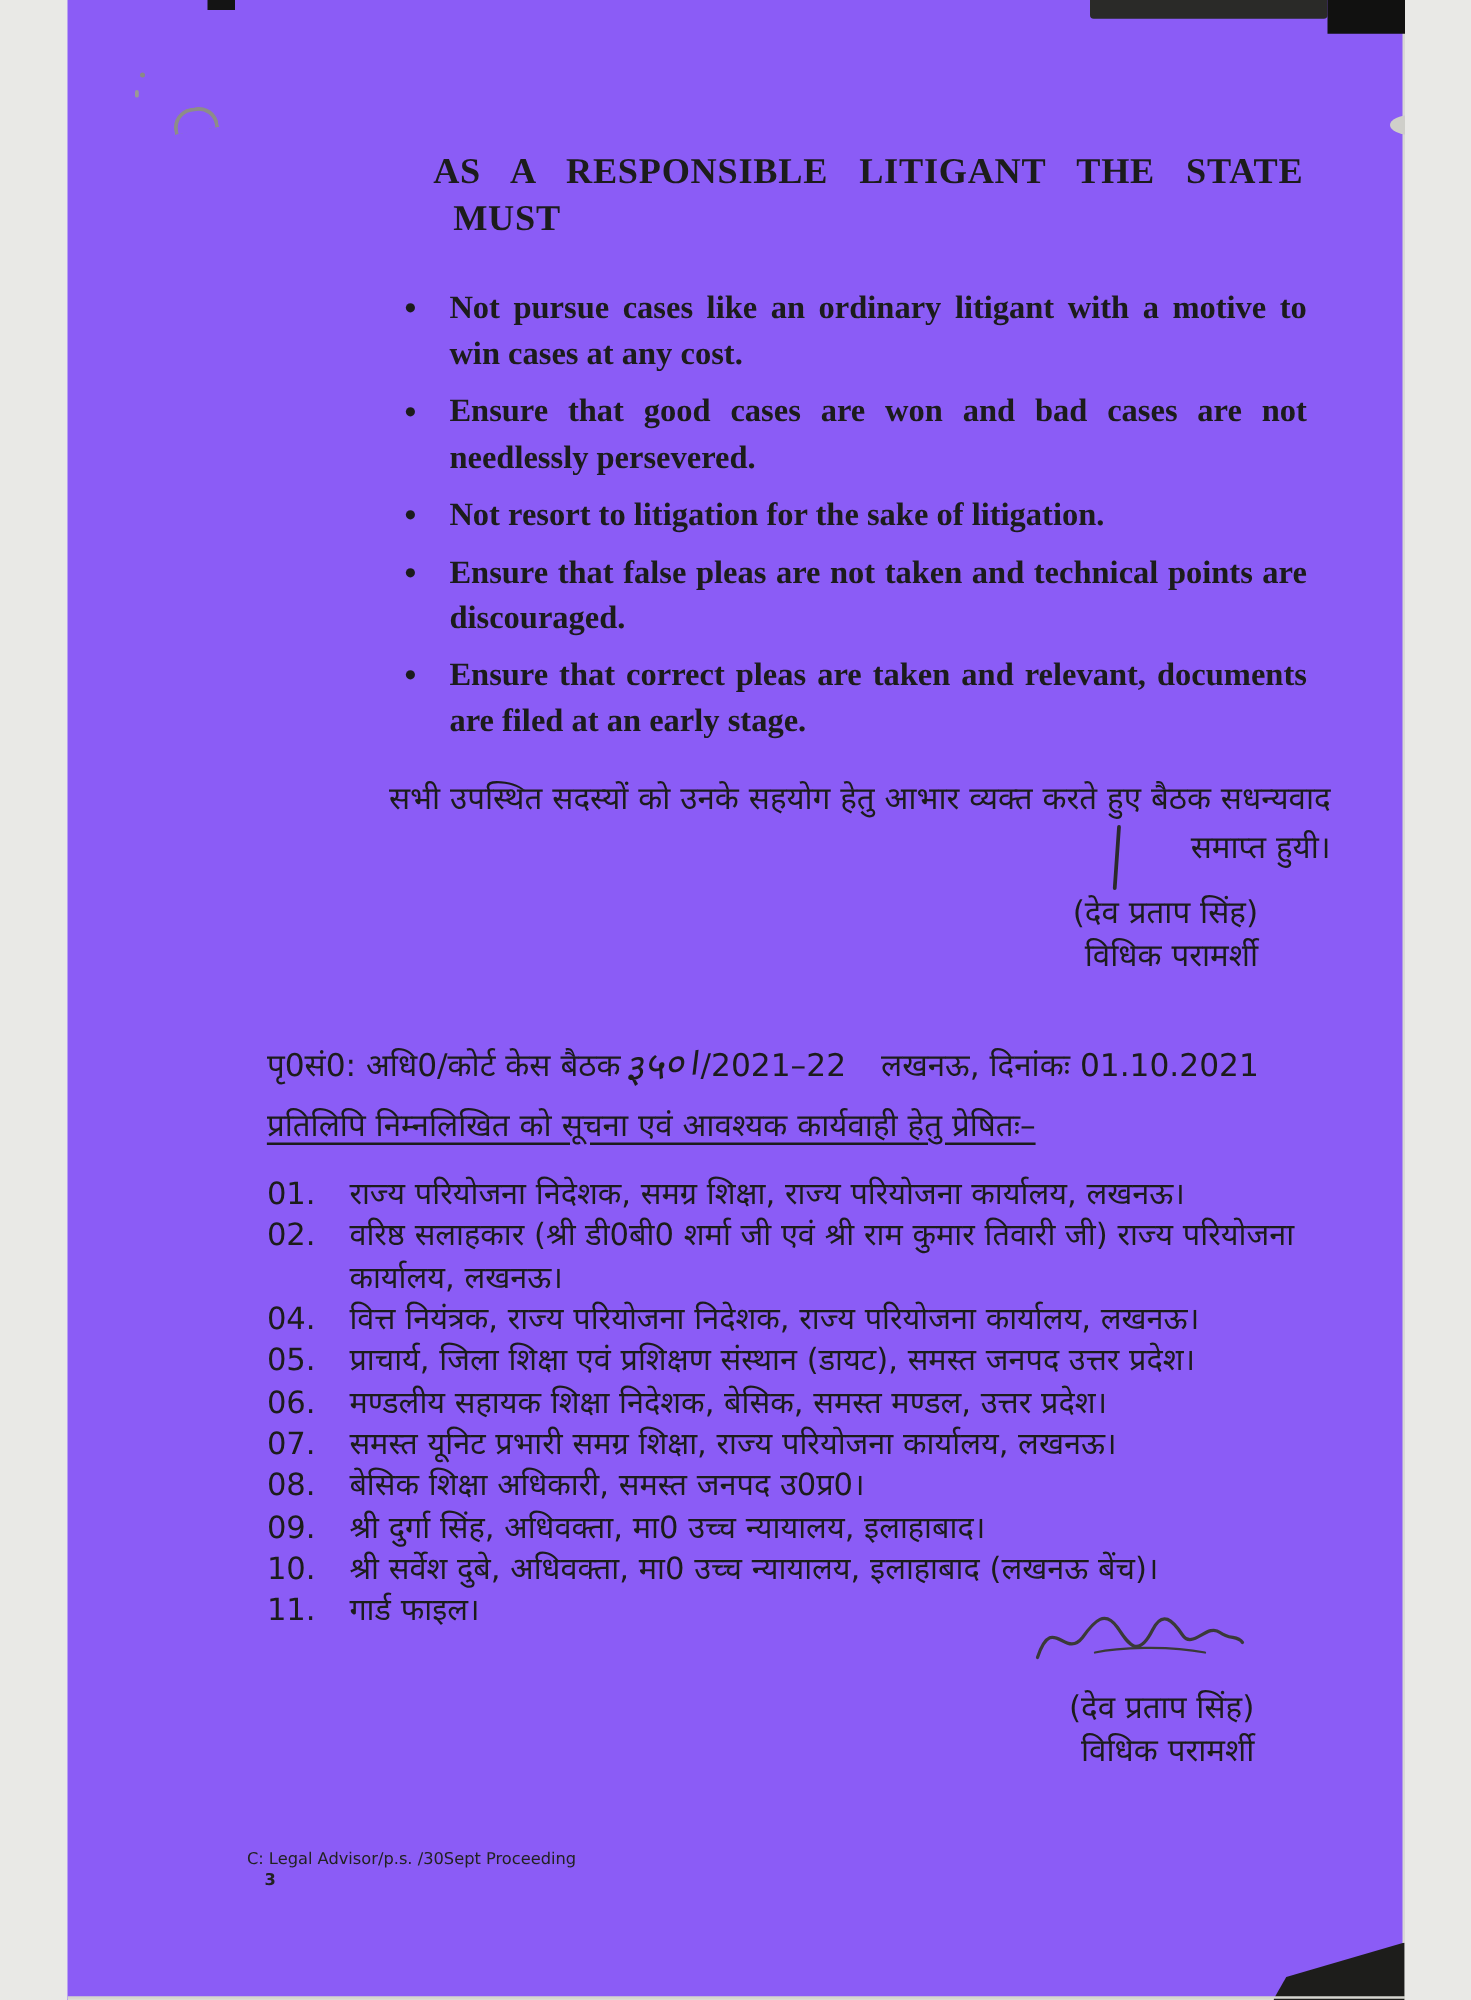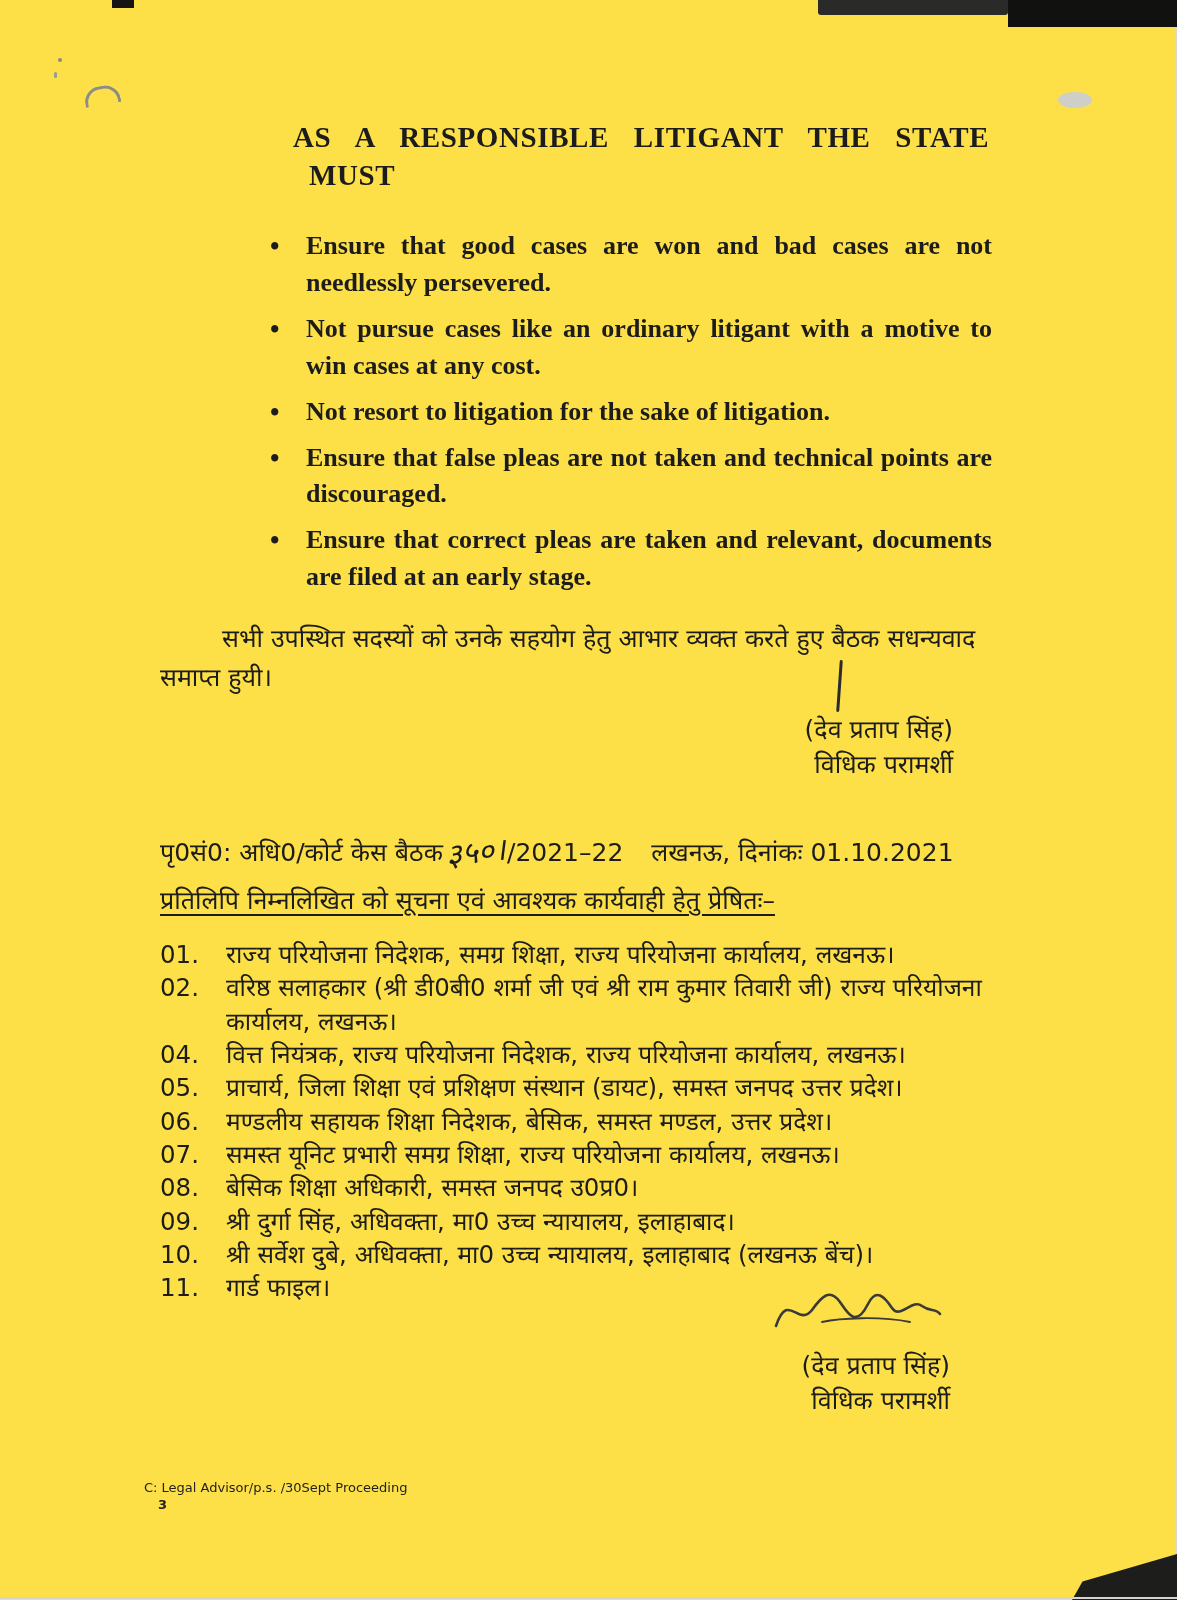--- a/index.html
+++ b/index.html
@@ -1,21 +1,21 @@
 <!DOCTYPE html>
 <html><head>
 <meta charset="utf-8">
 <style>
   html, body { margin: 0; padding: 0; background: #e9e9e6; }
   .page {
     position: relative;
-    width: 1177px;
+    width: 1070px;
     height: 1600px;
     margin: 0 auto;
-    background: #fde047;
+    background: #8b5cf6;
     color: #1c1c1c;
     font-family: "Liberation Serif", "DejaVu Serif", serif;
     overflow: hidden;
     box-shadow: inset -2px 0 0 #d9d9d4, inset 0 -2px 0 #dddcd7;
   }
 
   
   .heading {
     position: absolute;
     top: 118px; left: 293px; width: 700px;
@@ -48,24 +48,25 @@
     position: absolute;
     left: 2px; top: -1px;
     font-size: 27px;
   }
 
   
   .hindi { font-family: "DejaVu Sans", sans-serif; }
 
   .closing {
     position: absolute;
-    top: 620px; left: 160px; width: 835px;
+    top: 620px; left: 176px; width: 835px;
     font-size: 25px;
     line-height: 1.55;
     text-indent: 62px;
+    text-align: right;
   }
 
   .signatory {
     position: absolute;
     width: 205px;
     text-align: right;
     font-size: 25px;
     line-height: 1.4;
   }
   .signatory.first { top: 712px; left: 748px; }
@@ -171,22 +172,22 @@
   <div class="art art-smudge"></div>
   <div class="art art-corner-br"></div>
   <div class="art art-bottomline"></div>
 
   <div class="heading">
     <span class="line1">AS A RESPONSIBLE LITIGANT THE STATE</span>
     <span class="line2">MUST</span>
   </div>
 
   <ul class="bullets">
+    <li><span>Not pursue cases like an ordinary litigant with a motive to win cases at any cost.</span></li>
     <li><span>Ensure that good cases are won and bad cases are not needlessly persevered.</span></li>
-    <li><span>Not pursue cases like an ordinary litigant with a motive to win cases at any cost.</span></li>
     <li><span>Not resort to litigation for the sake of litigation.</span></li>
     <li><span>Ensure that false pleas are not taken and technical points are discouraged.</span></li>
     <li><span>Ensure that correct pleas are taken and relevant, documents are filed at an early stage.</span></li>
   </ul>
 
   <div class="closing hindi">सभी उपस्थित सदस्यों को उनके सहयोग हेतु आभार व्यक्त करते हुए बैठक सधन्यवाद समाप्त हुयी।</div>
 
   <div class="pen-stroke"></div>
 
   <div class="signatory first hindi">

